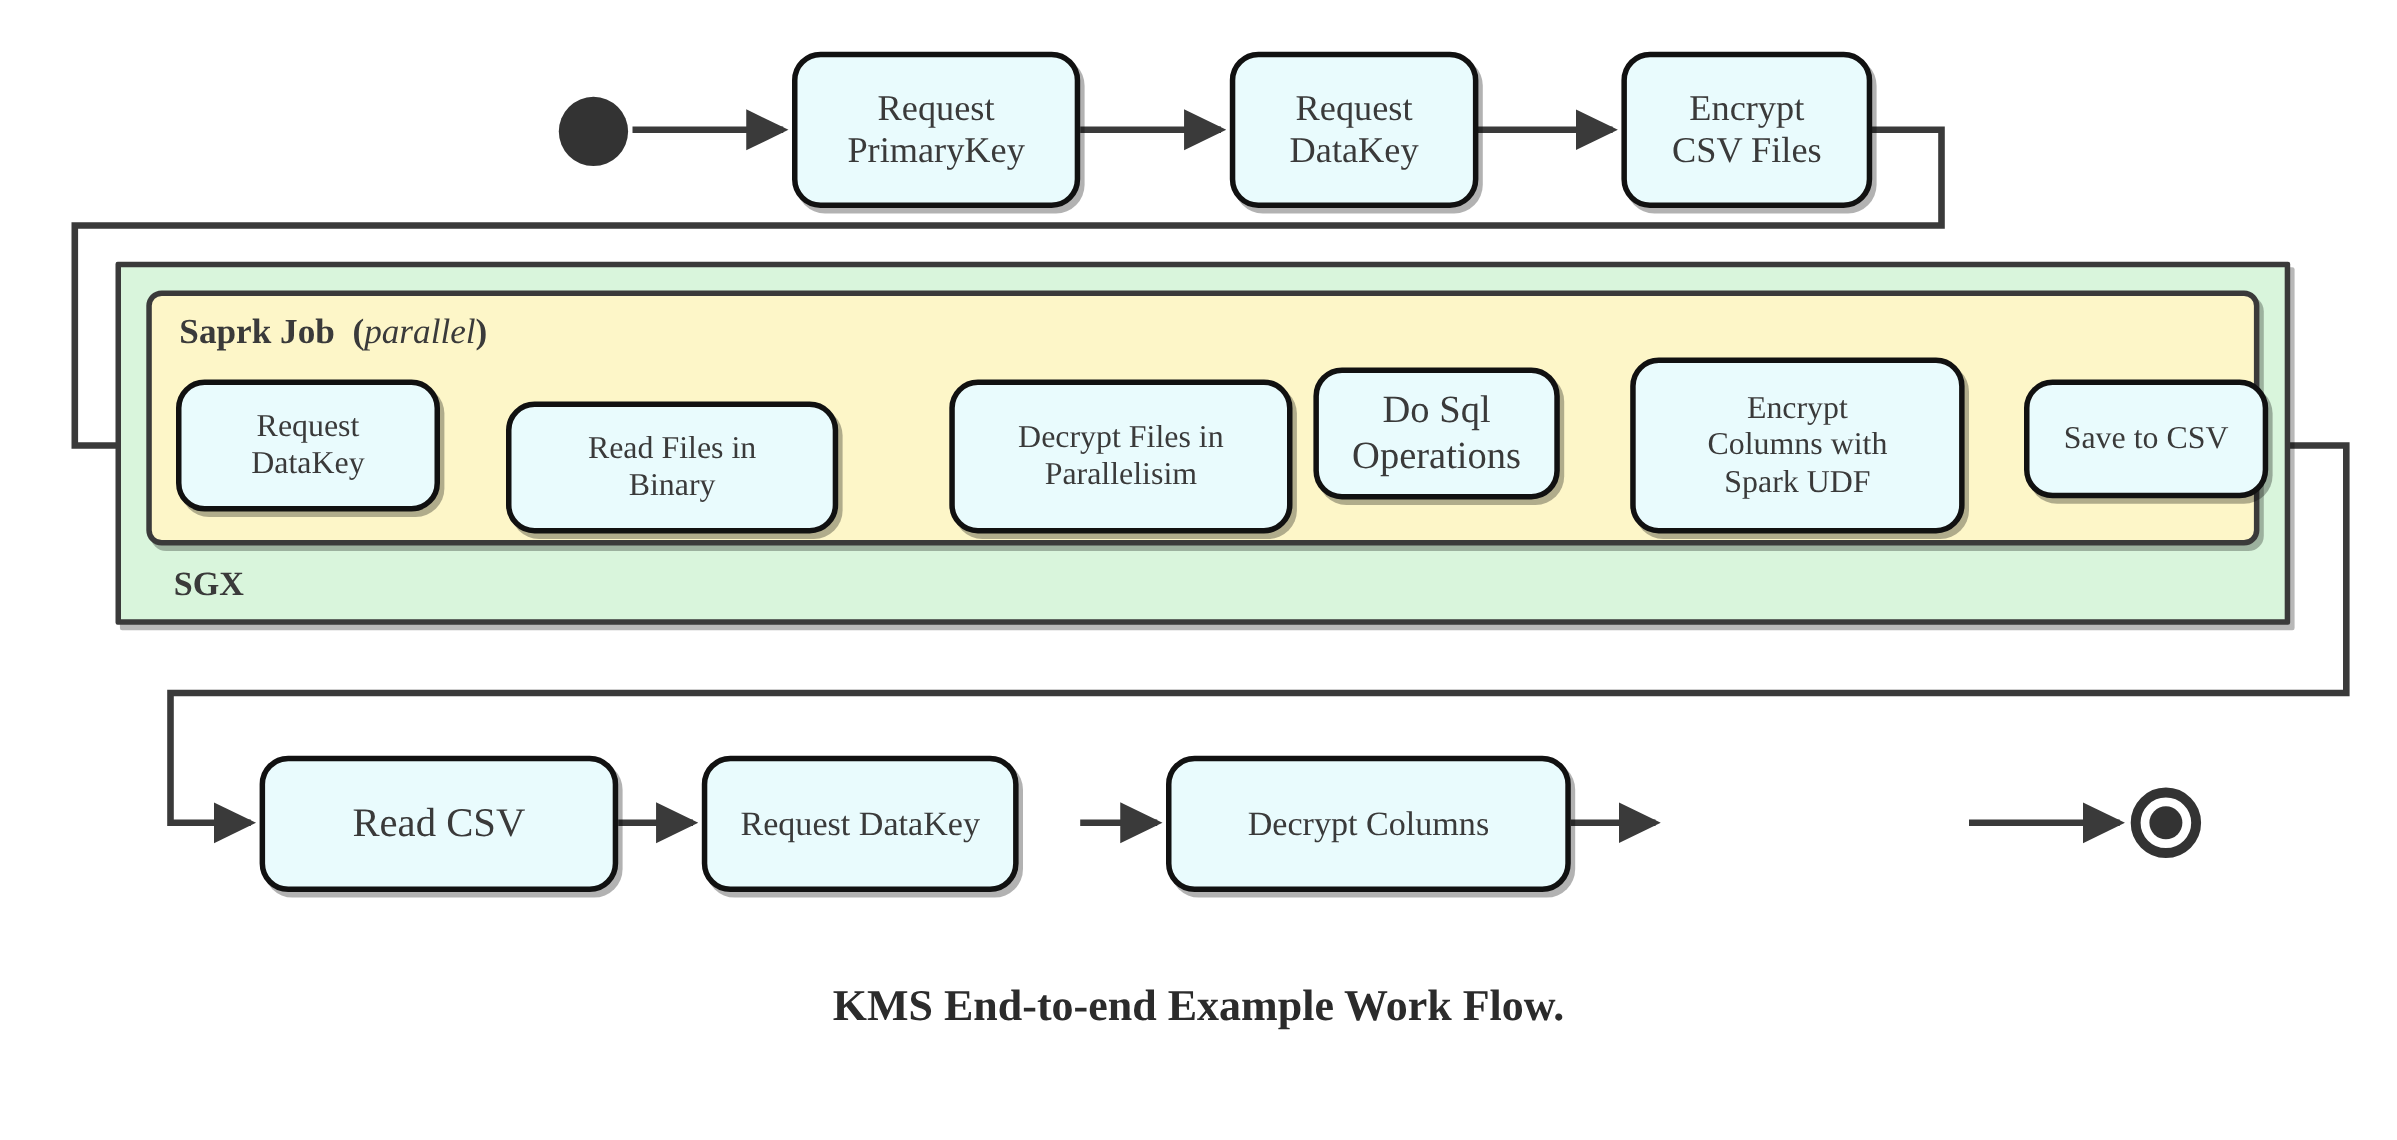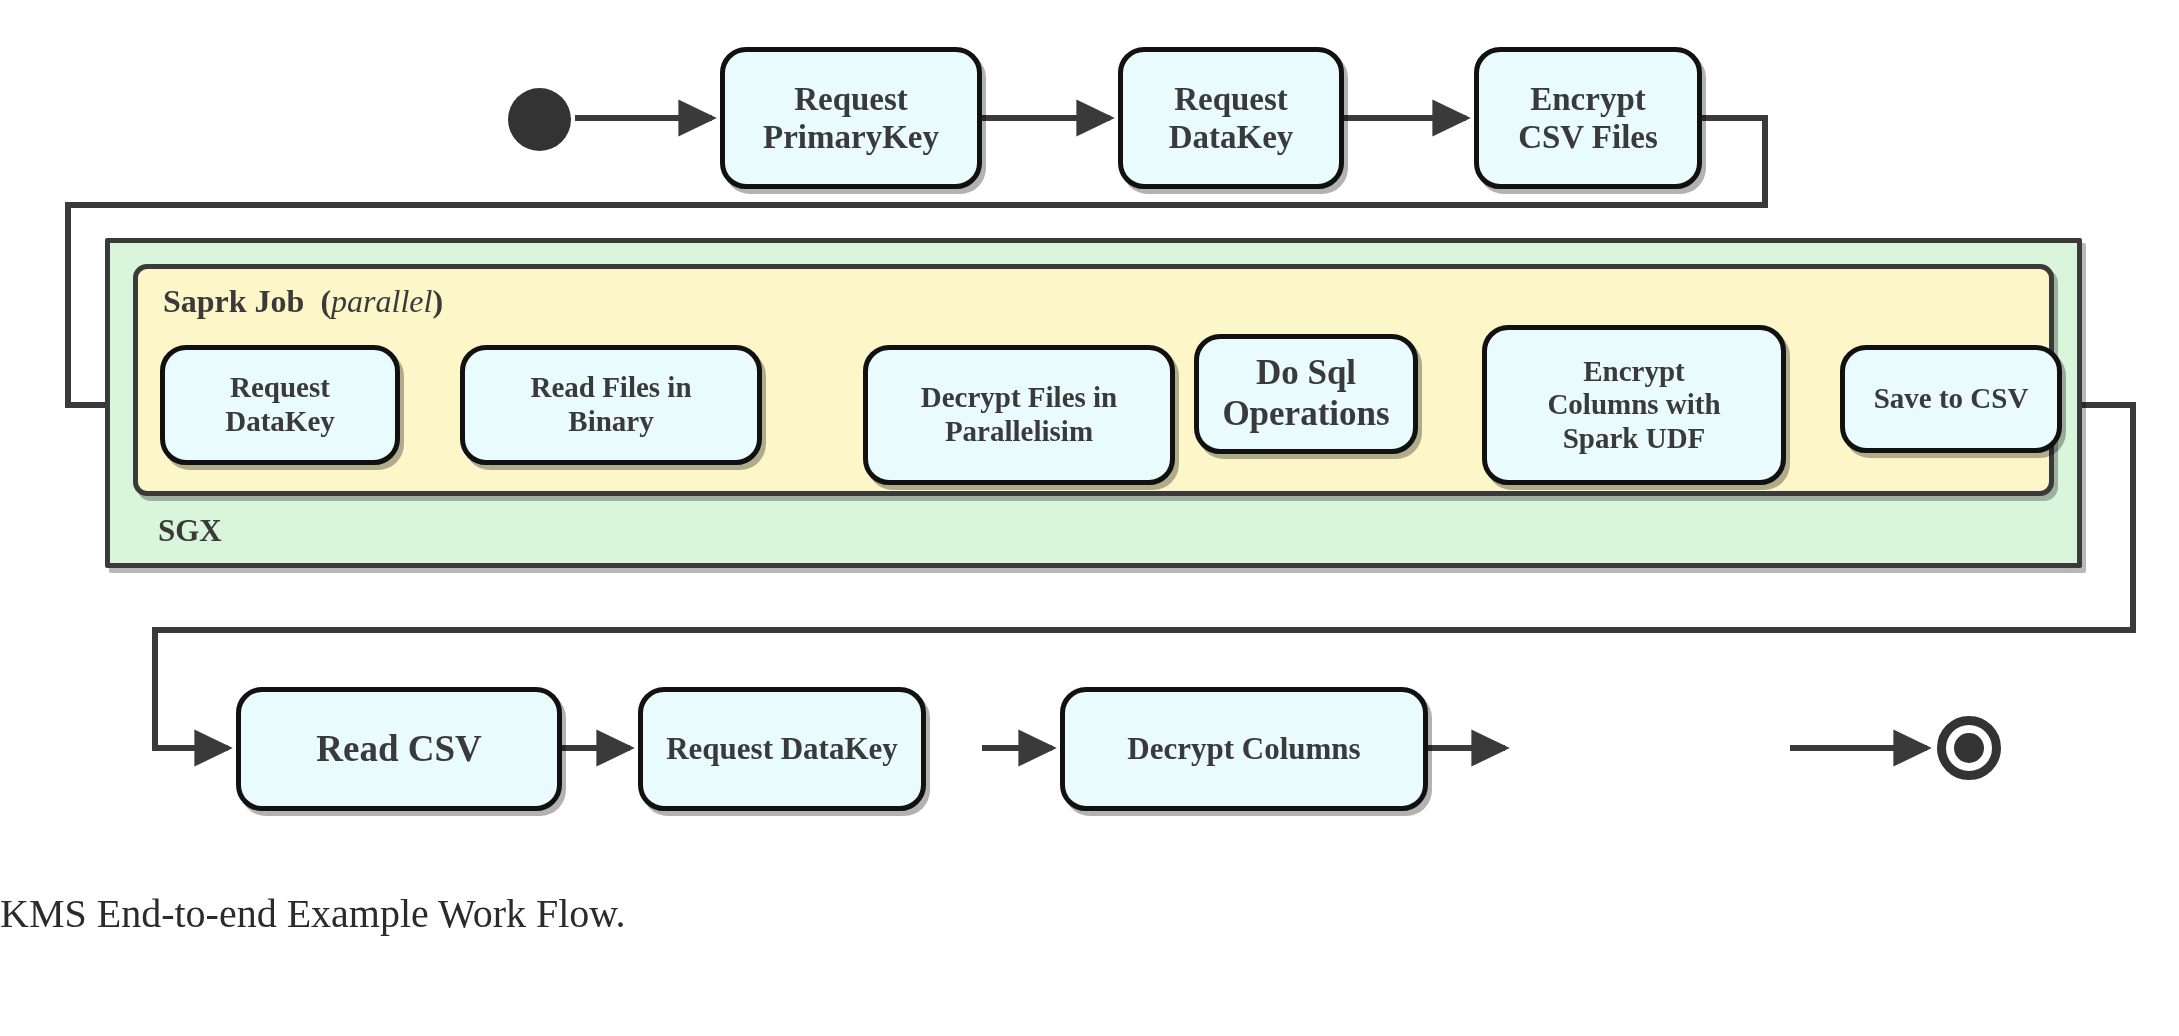--- a/index.html
+++ b/index.html
@@ -29,21 +29,21 @@
     position: absolute;
     box-sizing: border-box;
     background: #e9fbfd;
     border: 5px solid #111111;
     border-radius: 26px;
     display: flex;
     align-items: center;
     justify-content: center;
     text-align: center;
     color: #3a3a3a;
-    font-weight: bold;
+    font-weight: normal;
     line-height: 1.16;
     box-shadow: 4px 5px 0 rgba(0,0,0,0.30);
     z-index: 5;
   }
   .node span { display: block; padding: 0 8px; }
   .group-sgx {
     position: absolute;
     box-sizing: border-box;
     background: #d9f5dc;
     border: 5px solid #3a3a3a;
@@ -85,22 +85,23 @@
   }
   .end-node-inner {
     position: absolute;
     background: #333333;
     border-radius: 50%;
     z-index: 7;
   }
   .caption {
     position: absolute;
     color: #2b2b2b;
-    font-weight: normal;
+    font-weight: bold;
     white-space: nowrap;
+    text-align: center;
     z-index: 6;
   }
 </style>
 </head>
 <body>
 
 <div id="canvas">
 
   <svg id="wires" viewBox="0 0 2179 1036" xmlns="http://www.w3.org/2000/svg">
     <defs>
@@ -168,21 +169,21 @@
     </span>
   </div>
 
   <div class="node" style="left:160px; top:345px; width:240px; height:120px; font-size:29px;">
     <span>
       <span>Request</span>
       <span>DataKey</span>
     </span>
   </div>
 
-  <div class="node" style="left:460px; top:345px; width:302px; height:120px; font-size:29px;">
+  <div class="node" style="left:460px; top:365px; width:302px; height:120px; font-size:29px;">
     <span>
       <span>Read Files in</span>
       <span>Binary</span>
     </span>
   </div>
 
   <div class="node" style="left:823px; top:345px; width:312px; height:140px; font-size:29px;margin-left:40px;">
     <span>
       <span>Decrypt Files in</span>
       <span>Parallelisim</span>

